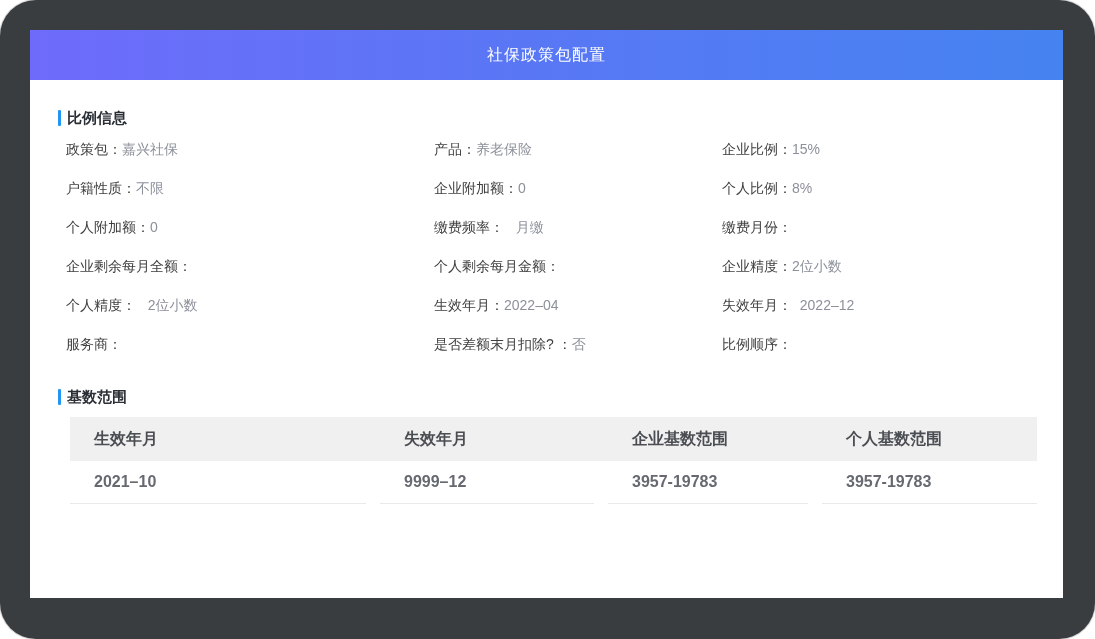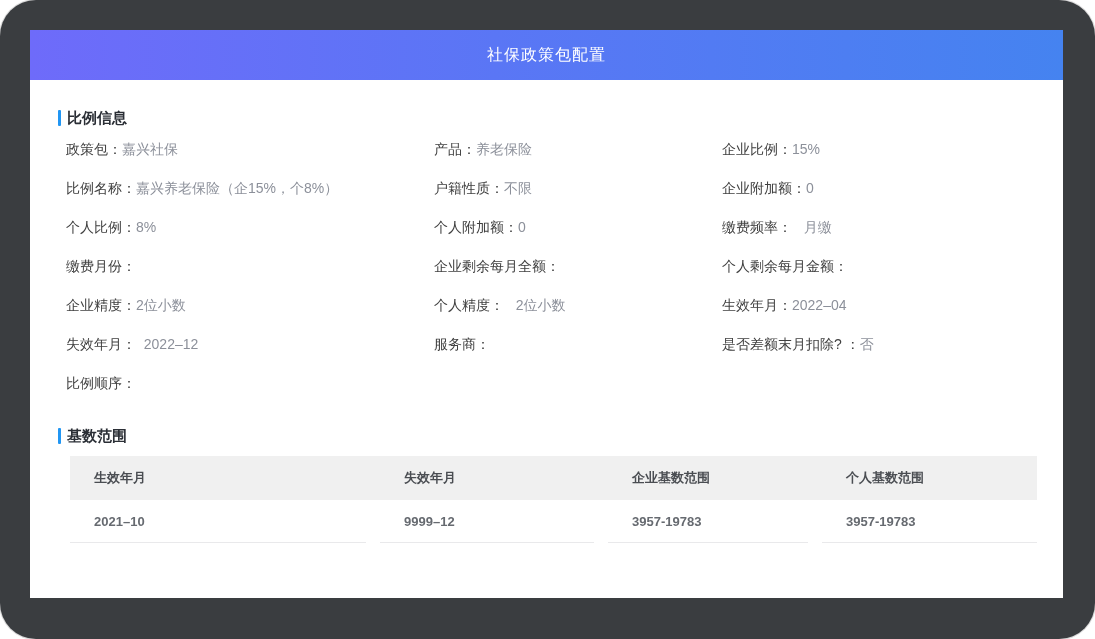--- a/index.html
+++ b/index.html
@@ -33,21 +33,21 @@
 
   .fields {
     display:grid; grid-template-columns:368px 288px 1fr;
     row-gap:20px; margin:12px 36px 0 36px;
     font-size:14px; line-height:19px;
   }
   .field { white-space:nowrap; overflow:hidden; }
   .field .label { color:#404040; }
   .field .value { color:#8c909a; white-space:pre-wrap; }
 
-  .base-table { margin:10px 0 0 40px; width:967px; font-size:13px; }
+  .base-table { margin:10px 0 0 40px; width:967px; font-size:16px; }
   .trow {
     display:grid; grid-template-columns:296px 214px 200px 1fr; column-gap:14px;
   }
   .trow.head { background:#f0f0f0; height:44px; }
   .trow.data { height:42px; }
   .cell {
     display:flex; align-items:center; padding-left:24px; height:100%;
     overflow:hidden; white-space:nowrap;
   }
   .trow.head .cell { font-weight:bold; color:#4a4d52; }
@@ -66,21 +66,20 @@
     <div class="section-title first">
       <span class="accent-bar"></span>
       <span>比例信息</span>
     </div>
 
     <div class="fields">
       <div class="field"><span class="label">政策包：</span><span class="value">嘉兴社保</span></div>
       <div class="field"><span class="label">产品：</span><span class="value">养老保险</span></div>
       <div class="field"><span class="label">企业比例：</span><span class="value">15%</span></div>
 
-      <div class="field"><span class="label">比例名称：</span><span class="value">嘉兴养老保险（企15%，个8%）</span></div>
       <div class="field"><span class="label">户籍性质：</span><span class="value">不限</span></div>
       <div class="field"><span class="label">企业附加额：</span><span class="value">0</span></div>
 
       <div class="field"><span class="label">个人比例：</span><span class="value">8%</span></div>
       <div class="field"><span class="label">个人附加额：</span><span class="value">0</span></div>
       <div class="field"><span class="label">缴费频率：</span><span class="value">   月缴</span></div>
 
       <div class="field"><span class="label">缴费月份：</span><span class="value"></span></div>
       <div class="field"><span class="label">企业剩余每月全额：</span><span class="value"></span></div>
       <div class="field"><span class="label">个人剩余每月金额：</span><span class="value"></span></div>

